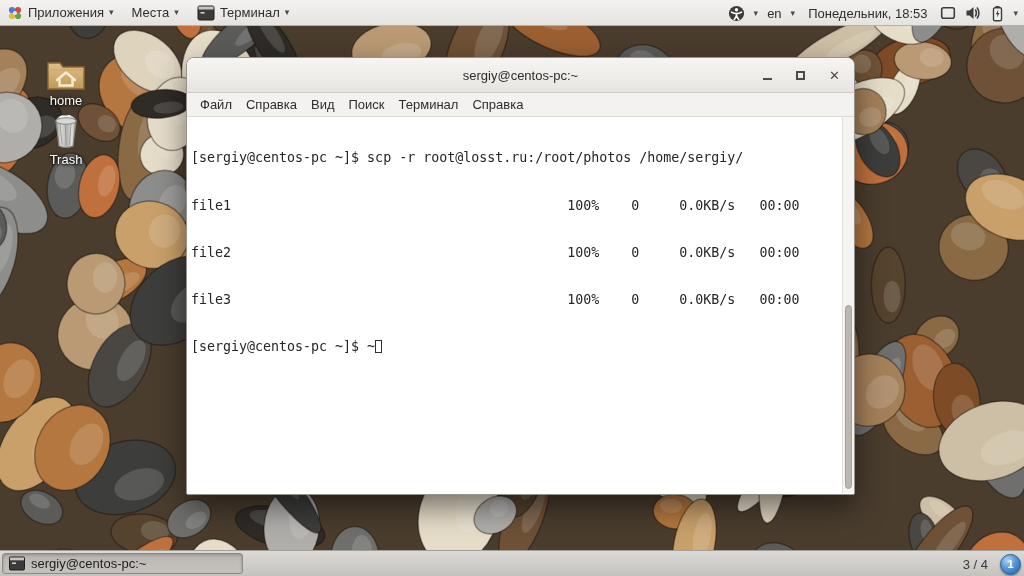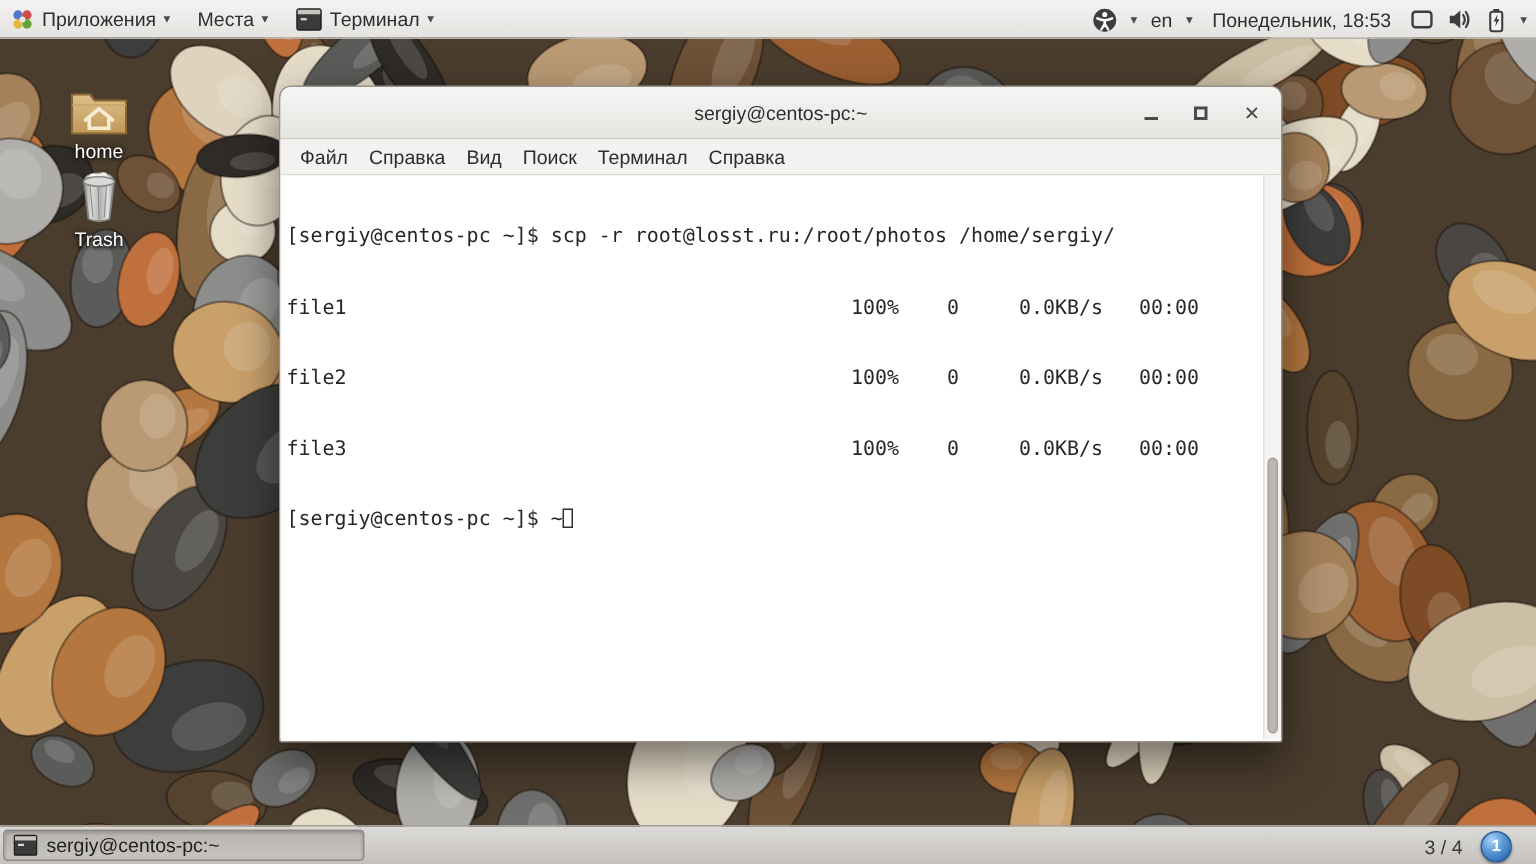--- a/index.html
+++ b/index.html
@@ -27,21 +27,21 @@
     border-top:1px solid #a29e98; z-index:30;
   }
   .task-button {
     position:absolute; left:2px; top:2px; width:241px; height:21px;
     background:linear-gradient(#b9b6b2,#c7c4c0);
     border:1px solid #8f8b85; border-radius:3px;
     box-shadow:inset 0 1px 3px rgba(0,0,0,0.25);
     display:flex; align-items:center; gap:6px; padding:0 6px;
     font-size:13px; color:#1e1e1e; white-space:nowrap; overflow:hidden;
   }
-  .bp-right { position:absolute; right:16px; top:0; height:26px; display:flex; align-items:center; gap:6px; }
+  .bp-right { position:absolute; right:3px; top:0; height:26px; display:flex; align-items:center; gap:6px; }
   .ws-text { font-size:13px; color:#3a3a3a; padding:2px 6px; }
   .ws-sphere {
     width:21px; height:21px; border-radius:50%;
     background:radial-gradient(circle at 35% 28%, #aad4f7, #5795d6 45%, #2f6bb0 85%);
     border:1px solid #285c9b; color:#fff; font-size:11px; font-weight:bold;
     display:flex; align-items:center; justify-content:center;
     box-shadow:0 1px 2px rgba(0,0,0,0.4);
   }
 
   

